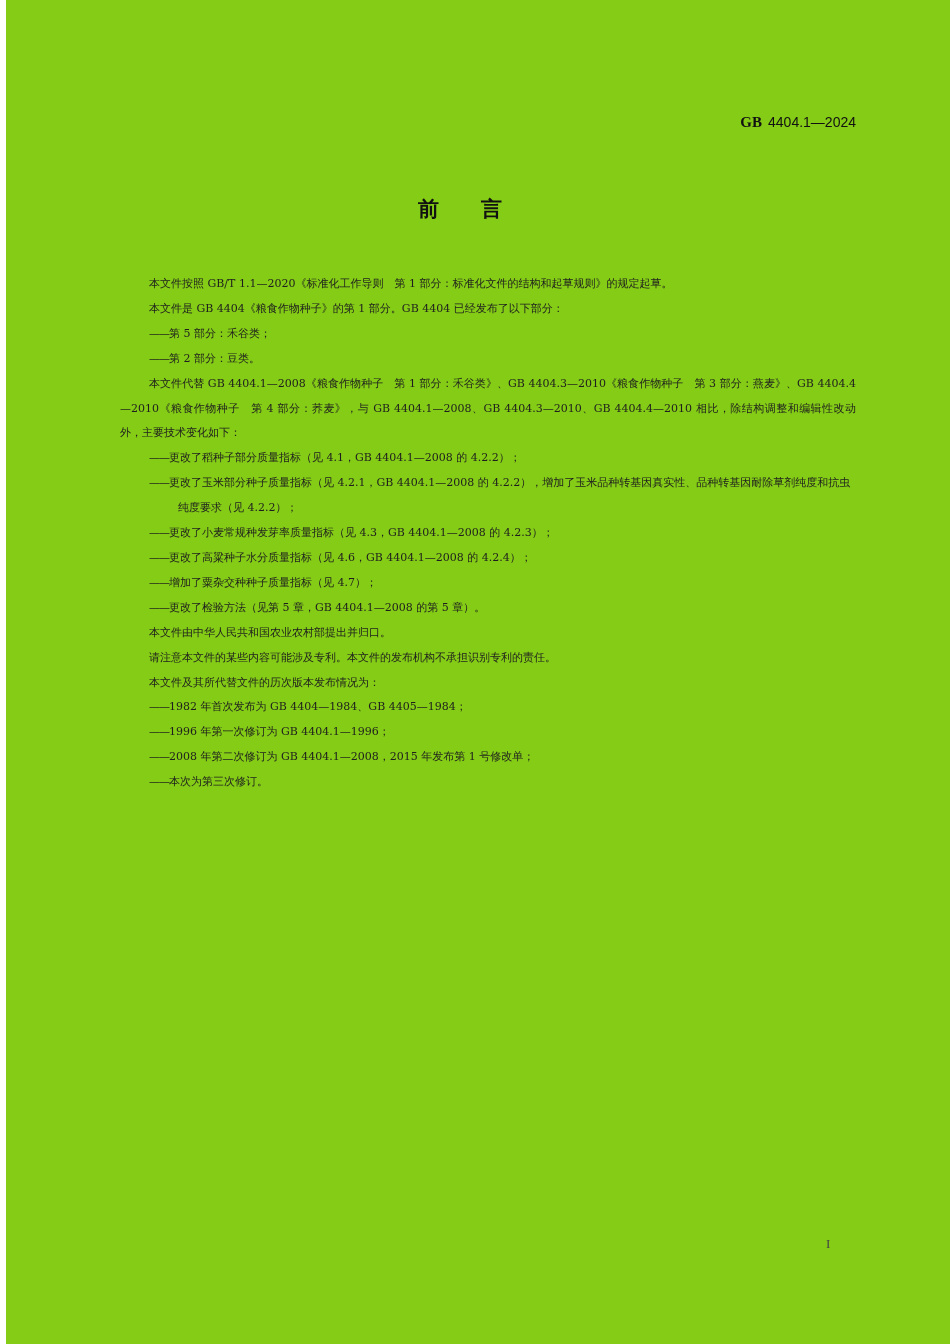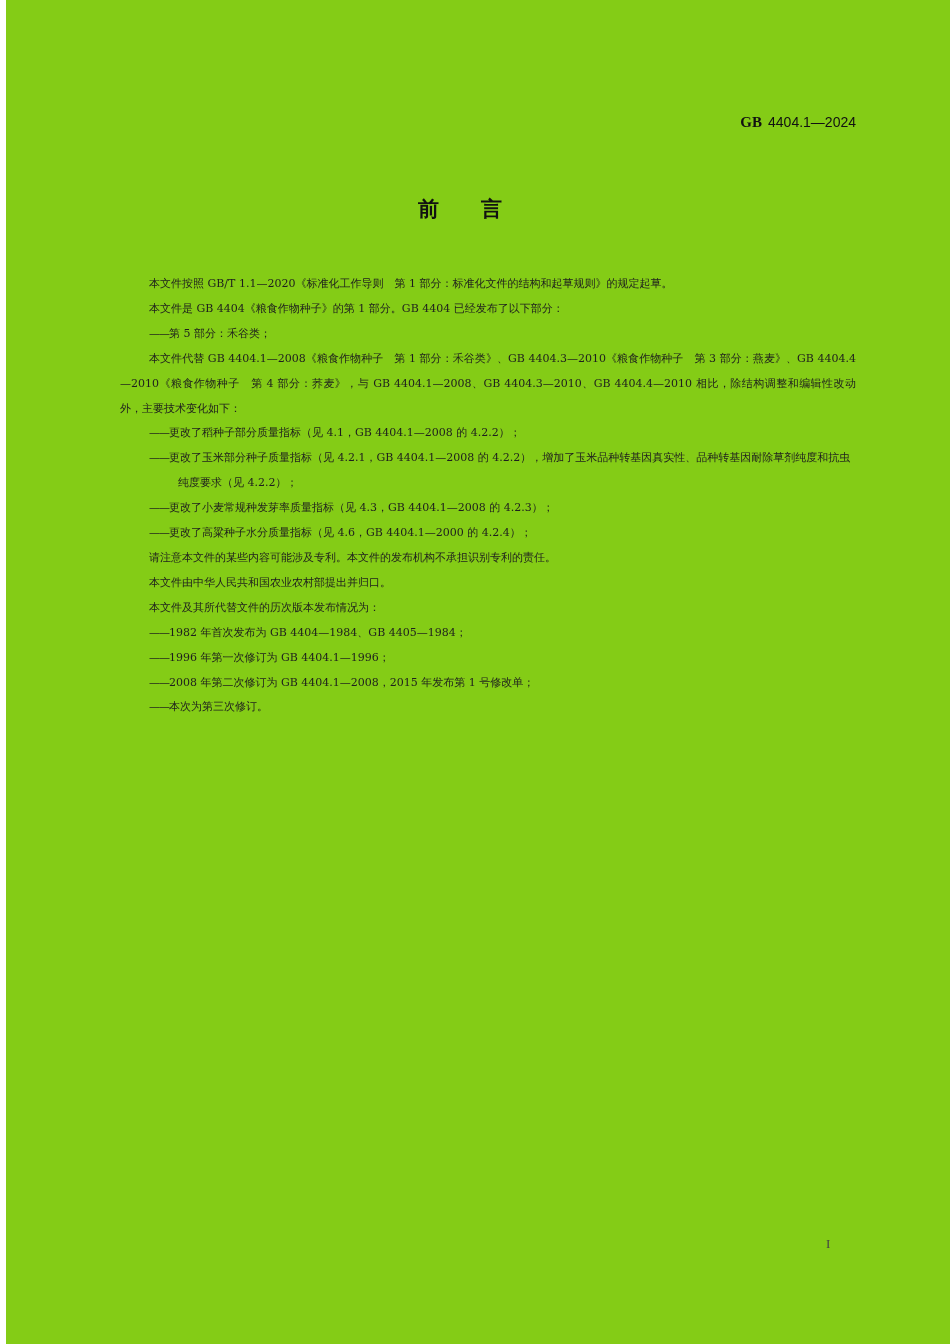--- a/index.html
+++ b/index.html
@@ -41,27 +41,30 @@
   <div class="std-code">
     <span class="gb">GB</span><span>4404.1—2024</span>
   </div>
 
   <div class="title">前言</div>
 
   <div class="body-text">
     <p class="p">本文件按照 GB/T 1.1—2020《标准化工作导则　第 1 部分：标准化文件的结构和起草规则》的规定起草。</p>
     <p class="p">本文件是 GB 4404《粮食作物种子》的第 1 部分。GB 4404 已经发布了以下部分：</p>
     <p class="dash"><span class="d">——</span><span>第 5 部分：禾谷类；</span></p>
+    <p class="dash"><span class="d">——</span><span>第 2 部分：豆类。</span></p>
     <p class="p">本文件代替 GB 4404.1—2008《粮食作物种子　第 1 部分：禾谷类》、GB 4404.3—2010《粮食作物种子　第 3 部分：燕麦》、GB 4404.4—2010《粮食作物种子　第 4 部分：荞麦》，与 GB 4404.1—2008、GB 4404.3—2010、GB 4404.4—2010 相比，除结构调整和编辑性改动外，主要技术变化如下：</p>
     <p class="dash"><span class="d">——</span><span>更改了稻种子部分质量指标（见 4.1，GB 4404.1—2008 的 4.2.2）；</span></p>
     <p class="dash"><span class="d">——</span><span>更改了玉米部分种子质量指标（见 4.2.1，GB 4404.1—2008 的 4.2.2），增加了玉米品种转基因真实性、品种转基因耐除草剂纯度和抗虫纯度要求（见 4.2.2）；</span></p>
     <p class="dash"><span class="d">——</span><span>更改了小麦常规种发芽率质量指标（见 4.3，GB 4404.1—2008 的 4.2.3）；</span></p>
-    <p class="dash"><span class="d">——</span><span>更改了高粱种子水分质量指标（见 4.6，GB 4404.1—2000 的 4.2.4）；</span></p>
+    <p class="dash"><span class="d">——</span><span>更改了高粱种子水分质量指标（见 4.6，GB 4404.1—2008 的 4.2.4）；</span></p>
+    <p class="dash"><span class="d">——</span><span>增加了粟杂交种种子质量指标（见 4.7）；</span></p>
+    <p class="dash"><span class="d">——</span><span>更改了检验方法（见第 5 章，GB 4404.1—2008 的第 5 章）。</span></p>
+    <p class="p">本文件由中华人民共和国农业农村部提出并归口。</p>
     <p class="p">请注意本文件的某些内容可能涉及专利。本文件的发布机构不承担识别专利的责任。</p>
-    <p class="p">本文件由中华人民共和国农业农村部提出并归口。</p>
     <p class="p">本文件及其所代替文件的历次版本发布情况为：</p>
     <p class="dash"><span class="d">——</span><span>1982 年首次发布为 GB 4404—1984、GB 4405—1984；</span></p>
     <p class="dash"><span class="d">——</span><span>1996 年第一次修订为 GB 4404.1—1996；</span></p>
     <p class="dash"><span class="d">——</span><span>2008 年第二次修订为 GB 4404.1—2008，2015 年发布第 1 号修改单；</span></p>
     <p class="dash"><span class="d">——</span><span>本次为第三次修订。</span></p>
   </div>
 
   <div class="page-num">I</div>
 </div>
 

